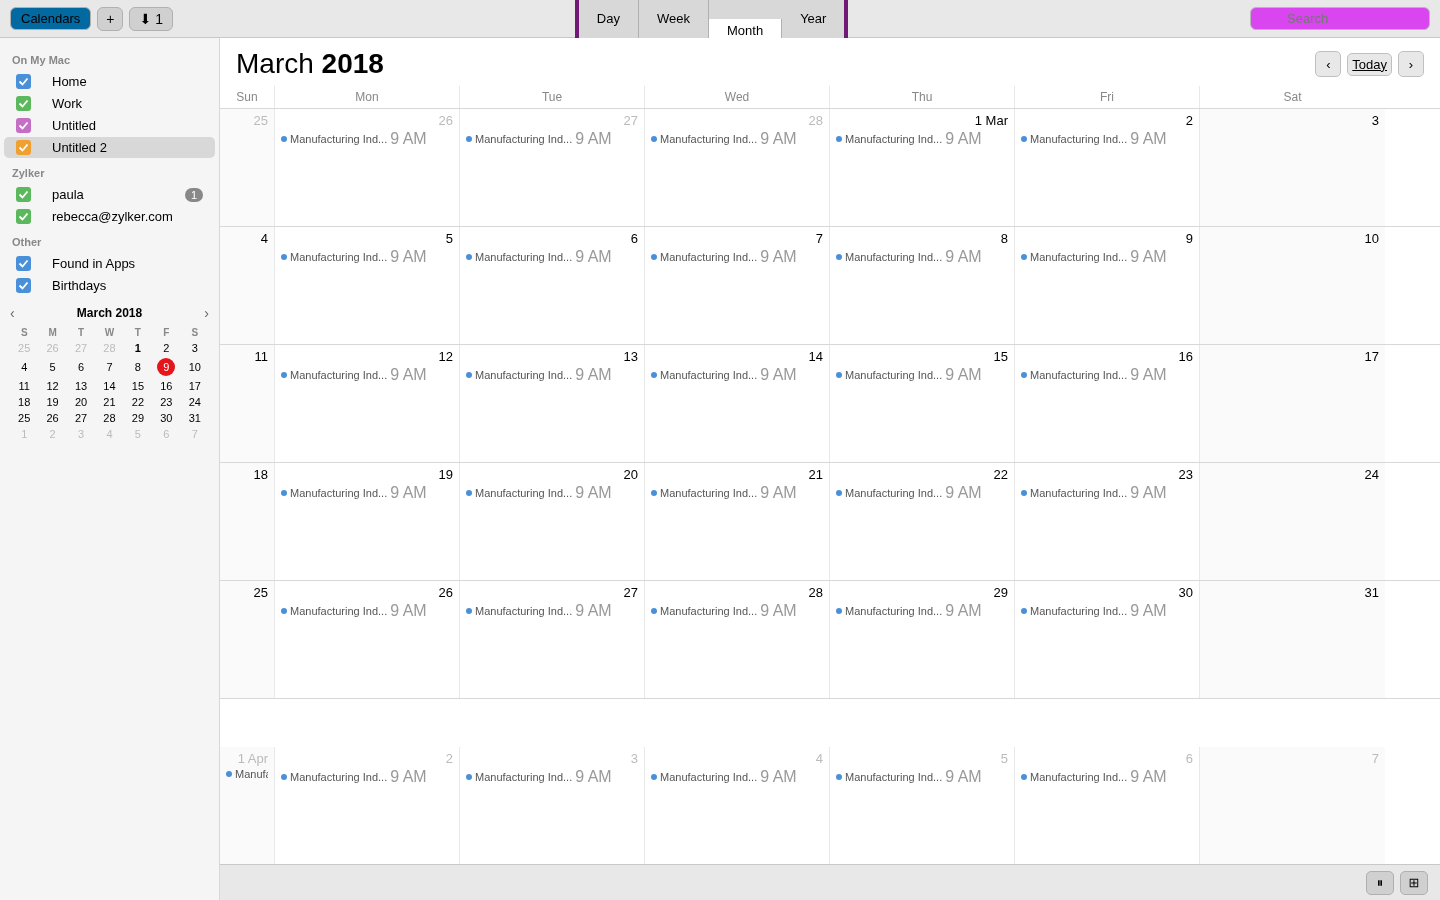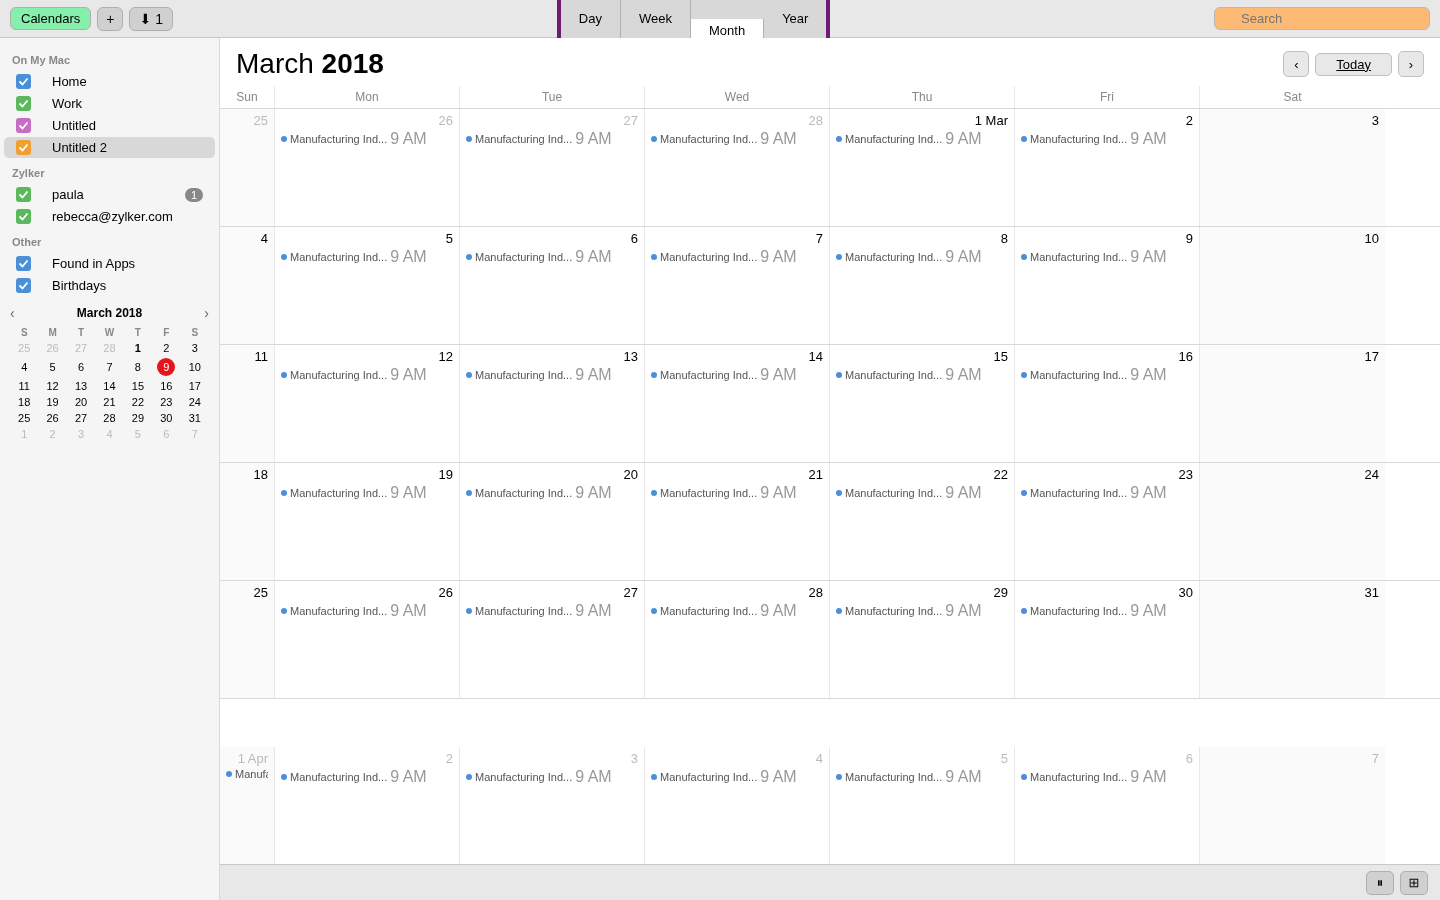--- a/index.html
+++ b/index.html
@@ -1,29 +1,29 @@
 <!DOCTYPE html>
 <html><head>
   <meta charset="utf-8">
   <style>
     * { box-sizing: border-box; margin: 0; padding: 0; }
     body { font-family: -apple-system, BlinkMacSystemFont, 'Helvetica Neue', sans-serif; background: #f0f0f0; width: 1440px; height: 900px; overflow: hidden; display: flex; flex-direction: column; }
 
     
     .topbar { height: 38px; background: #e8e8e8; border-bottom: 1px solid #c8c8c8; display: flex; align-items: center; padding: 0 10px; gap: 8px; flex-shrink: 0; }
     .topbar-left { display: flex; align-items: center; gap: 6px; }
-    .btn-calendars { background: #86efac; border: 1px solid #b0b0b0; border-radius: 6px; padding: 3px 10px; font-size: 13px; cursor: pointer; }
+    .btn-calendars { background: #0369a1; border: 1px solid #b0b0b0; border-radius: 6px; padding: 3px 10px; font-size: 13px; cursor: pointer; }
     .btn-icon { background: #d0d0d0; border: 1px solid #b0b0b0; border-radius: 6px; width: 26px; height: 24px; display: flex; align-items: center; justify-content: center; font-size: 14px; cursor: pointer; }
     .topbar-center { flex: 1; display: flex; justify-content: center; }
     .view-buttons { display: flex; border: 4px solid #701a75; border-radius: 8px; overflow: hidden; background: #d8d8d8; }
     .view-btn { padding: 4px 18px; font-size: 13px; cursor: pointer; background: transparent; border: none; border-right: 1px solid #b0b0b0; }
     .view-btn:last-child { border-right: none; }
     .view-btn.active { background: #ffffff; font-weight: 500; margin-top: 24px; }
     .topbar-right { display: flex; align-items: center; }
-    .search-box { border: 1px solid #b8b8b8; border-radius: 6px; padding: 3px 10px 3px 26px; font-size: 13px; background: #fdba74; width: 216px; position: relative; }
+    .search-box { border: 1px solid #b8b8b8; border-radius: 6px; padding: 3px 10px 3px 36px; font-size: 13px; background: #d946ef; width: 180px; position: relative; }
     .search-wrap { position: relative; display: flex; align-items: center; }
     .search-icon-inner { position: absolute; left: 8px; color: #999; font-size: 12px; pointer-events: none; }
 
     
     .main { display: flex; flex: 1; overflow: hidden; }
 
     
     .sidebar { width: 220px; background: #f5f5f5; border-right: 1px solid #d8d8d8; padding: 8px 0; overflow-y: auto; flex-shrink: 0; }
     .sidebar-section-label { font-size: 11px; color: #888; padding: 8px 12px 4px; font-weight: 600; }
     .sidebar-item { display: flex; align-items: center; gap: 21px; padding: 3px 12px; font-size: 13px; cursor: pointer; border-radius: 5px; margin: 1px 4px; }
@@ -44,21 +44,21 @@
     .mini-other-month { color: #bbb; }
     .mini-bold { font-weight: 700; }
 
     
     .calendar-area { flex: 1; display: flex; flex-direction: column; background: white; overflow: hidden; }
     .cal-header { display: flex; align-items: center; justify-content: space-between; padding: 10px 16px 6px; flex-shrink: 0; }
     .cal-title { font-size: 28px; font-weight: 300; }
     .cal-title strong { font-weight: 700; }
     .cal-nav { display: flex; align-items: center; gap: 6px; }
     .nav-btn { background: #e8e8e8; border: 1px solid #c0c0c0; border-radius: 5px; width: 26px; height: 26px; display: flex; align-items: center; justify-content: center; cursor: pointer; font-size: 13px; }
-    .today-btn { background: #e8e8e8; border: 1px solid #c0c0c0; border-radius: 5px; padding: 3px 20px; font-size: 13px; cursor: pointer; text-decoration: underline; }
+    .today-btn { background: #e8e8e8; border: 1px solid #c0c0c0; border-radius: 5px; padding: 3px 4px; font-size: 13px; cursor: pointer; text-decoration: underline; }
 
     
     .cal-grid-wrap { flex: 1; overflow: hidden; display: flex; flex-direction: column; }
     .dow-header { display: grid; grid-template-columns: 55px repeat(6, 1fr) 55px; border-bottom: 1px solid #d8d8d8; flex-shrink: 0; }
     .dow-cell { text-align: center; font-size: 12px; color: #888; padding: 4px 0; font-weight: 500; border-right: 1px solid #e8e8e8; }
     .dow-cell:last-child { border-right: none; }
 
     .cal-rows { flex: 1; display: flex; flex-direction: column; }
     .cal-row { display: grid; grid-template-columns: 55px repeat(6, 1fr) 55px; flex: 1; border-bottom: 1px solid #d8d8d8; }
     .cal-row:last-child { border-bottom: none; margin-top: 48px; }

